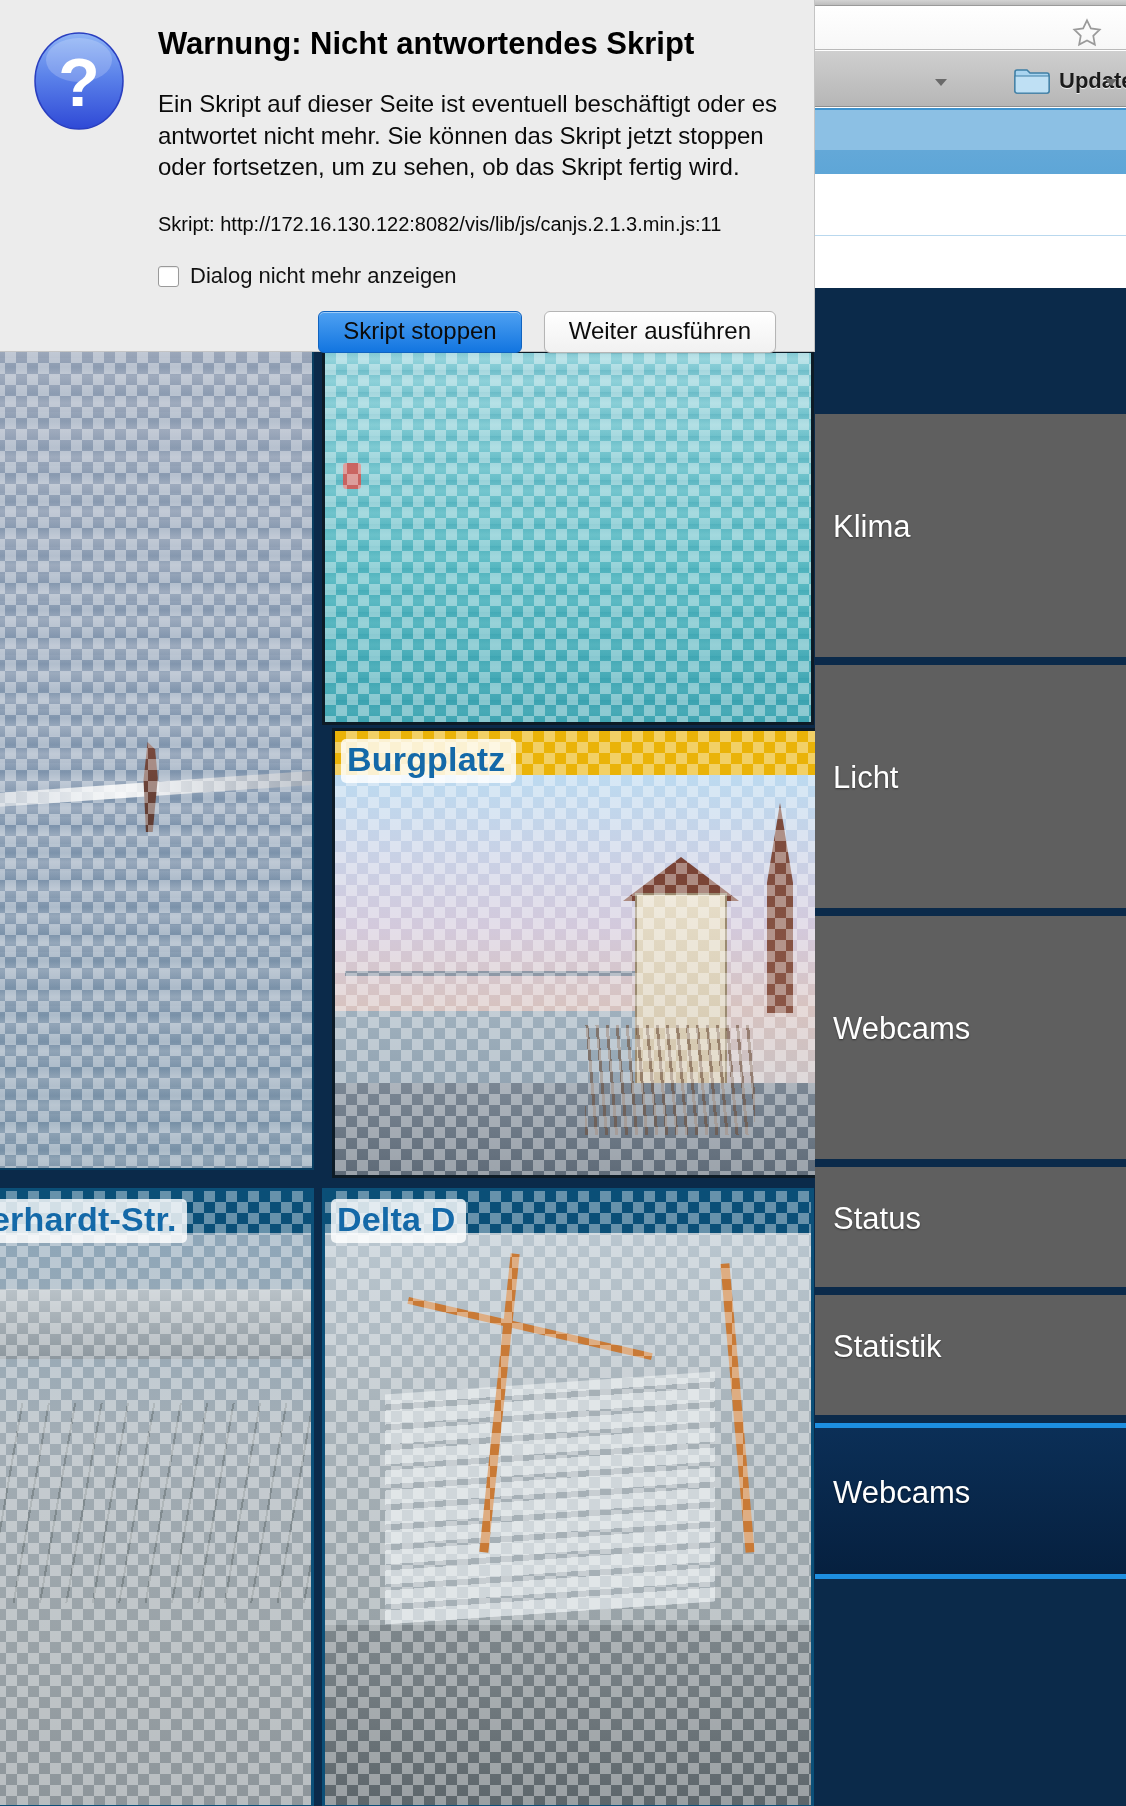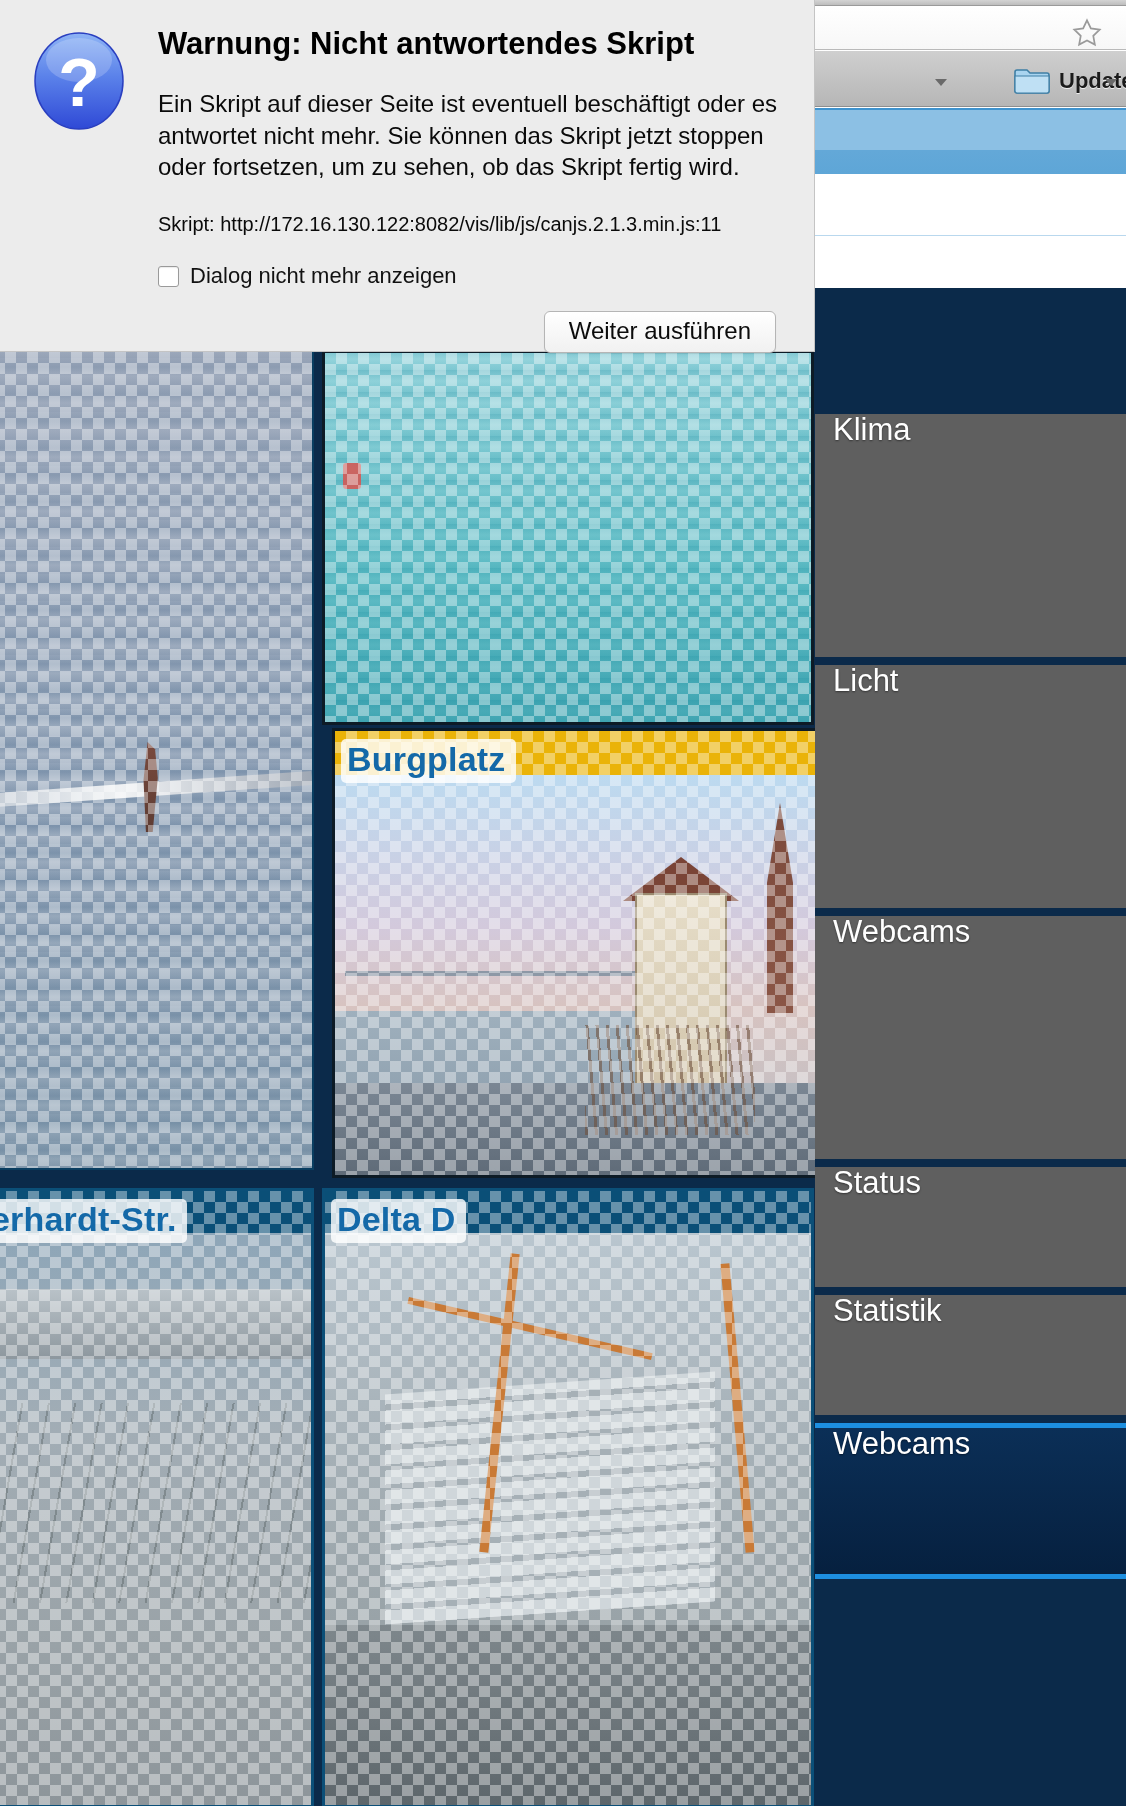--- a/index.html
+++ b/index.html
@@ -224,21 +224,21 @@
   .sidebar {
     position: absolute; left: 815px; top: 352px; width: 311px; height: 1454px;
     background: #0b2a4a;
     padding-top: 62px;
   }
   .menu-item {
     position: relative;
     height: 243px;
     margin: 0 0 8px 0;
     background: #5f5f5f;
-    display: flex; align-items: flex-start;
+    display: flex; align-items: center;
     padding: 0 0 18px 18px;
     color: #ffffff;
     font-size: 31px;
     text-shadow: 0 1px 2px rgba(0,0,0,0.45);
     cursor: pointer;
   }
   .menu-item.active {
     background: linear-gradient(#0b2f57, #06203f);
     border-top: 5px solid #1d8fe0;
     border-bottom: 5px solid #1d8fe0;
@@ -428,19 +428,20 @@
         <div class="dlg-text">Ein Skript auf dieser Seite ist eventuell beschäftigt oder es antwortet nicht mehr. Sie können das Skript jetzt stoppen oder fortsetzen, um zu sehen, ob das Skript fertig wird.</div>
 
         <div class="dlg-script">Skript: http://172.16.130.122:8082/vis/lib/js/canjs.2.1.3.min.js:11</div>
 
         <div class="dlg-checkrow">
           <span class="dlg-checkbox"></span>
           <span class="dlg-checklabel">Dialog nicht mehr anzeigen</span>
         </div>
 
         <div class="dlg-buttons">
+          <button class="btn btn-primary">Skript stoppen</button>
           <button class="btn btn-secondary">Weiter ausführen</button>
         </div>
       </div>
     </div>
   </div>
 
 </div>
 
 </body></html>

